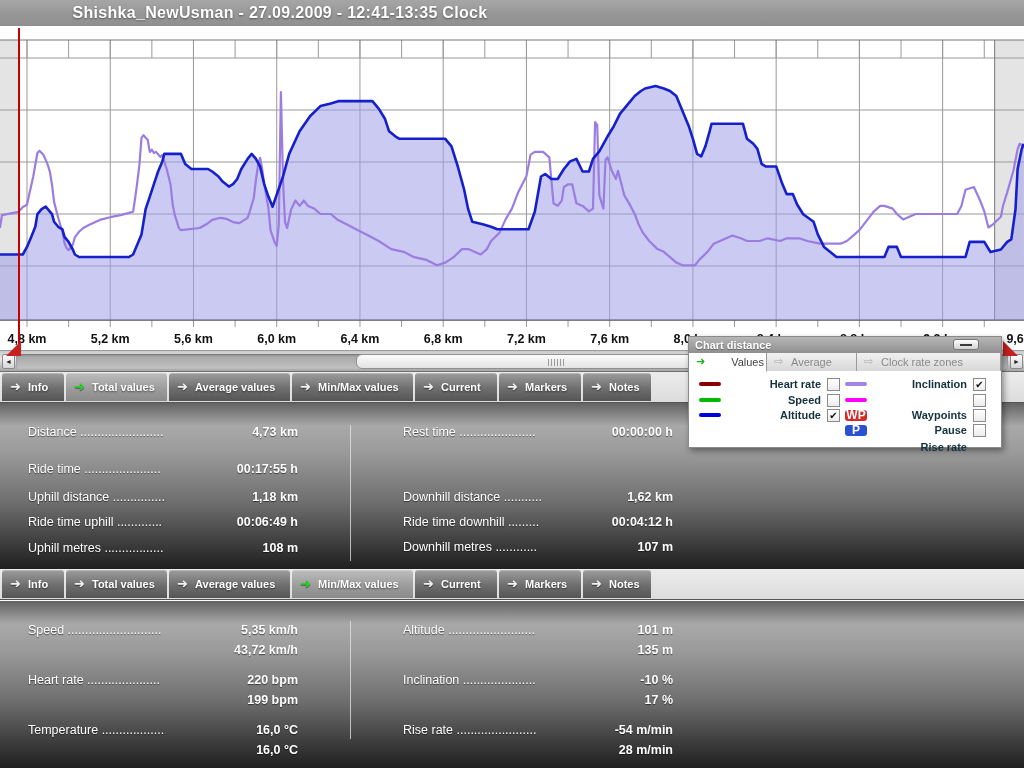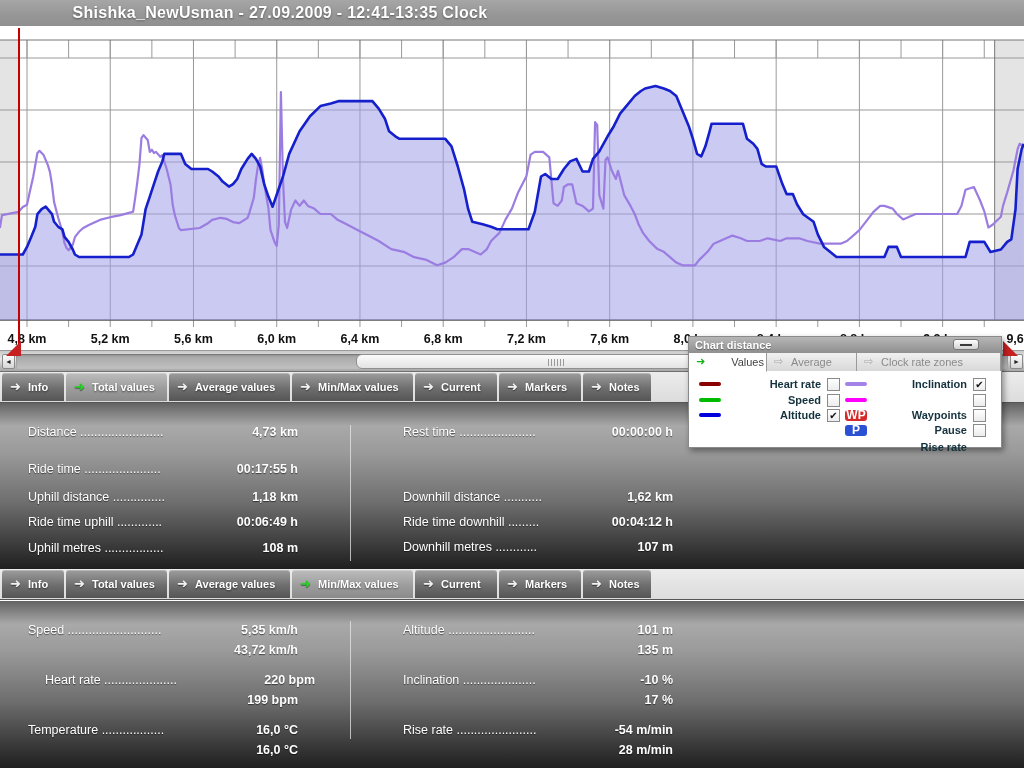--- a/index.html
+++ b/index.html
@@ -304,21 +304,21 @@
     </div>
   <div id="panel2" class="datapanel">
     <div class="vdivider"></div>
   <div class="stat-row" style="top: 22px; left: 28px; width: 270px;">
         <span class="sl">Speed ...........................</span>
         <span class="sv">5,35 km/h</span>
       </div>
       <div class="stat-row" style="top: 42px; left: 28px; width: 270px;">
         <span class="sv">43,72 km/h</span>
       </div>
-      <div class="stat-row" style="top: 72px; left: 45px; width: 270px;">
+      <div class="stat-row" style="top: 72px; left: 28px; width: 270px;">
         <span class="sl">Heart rate .....................</span>
         <span class="sv">220 bpm</span>
       </div>
       <div class="stat-row" style="top: 92px; left: 28px; width: 270px;">
         <span class="sv">199 bpm</span>
       </div>
       <div class="stat-row" style="top: 122px; left: 28px; width: 270px;">
         <span class="sl">Temperature ..................</span>
         <span class="sv">16,0 °C</span>
       </div>

